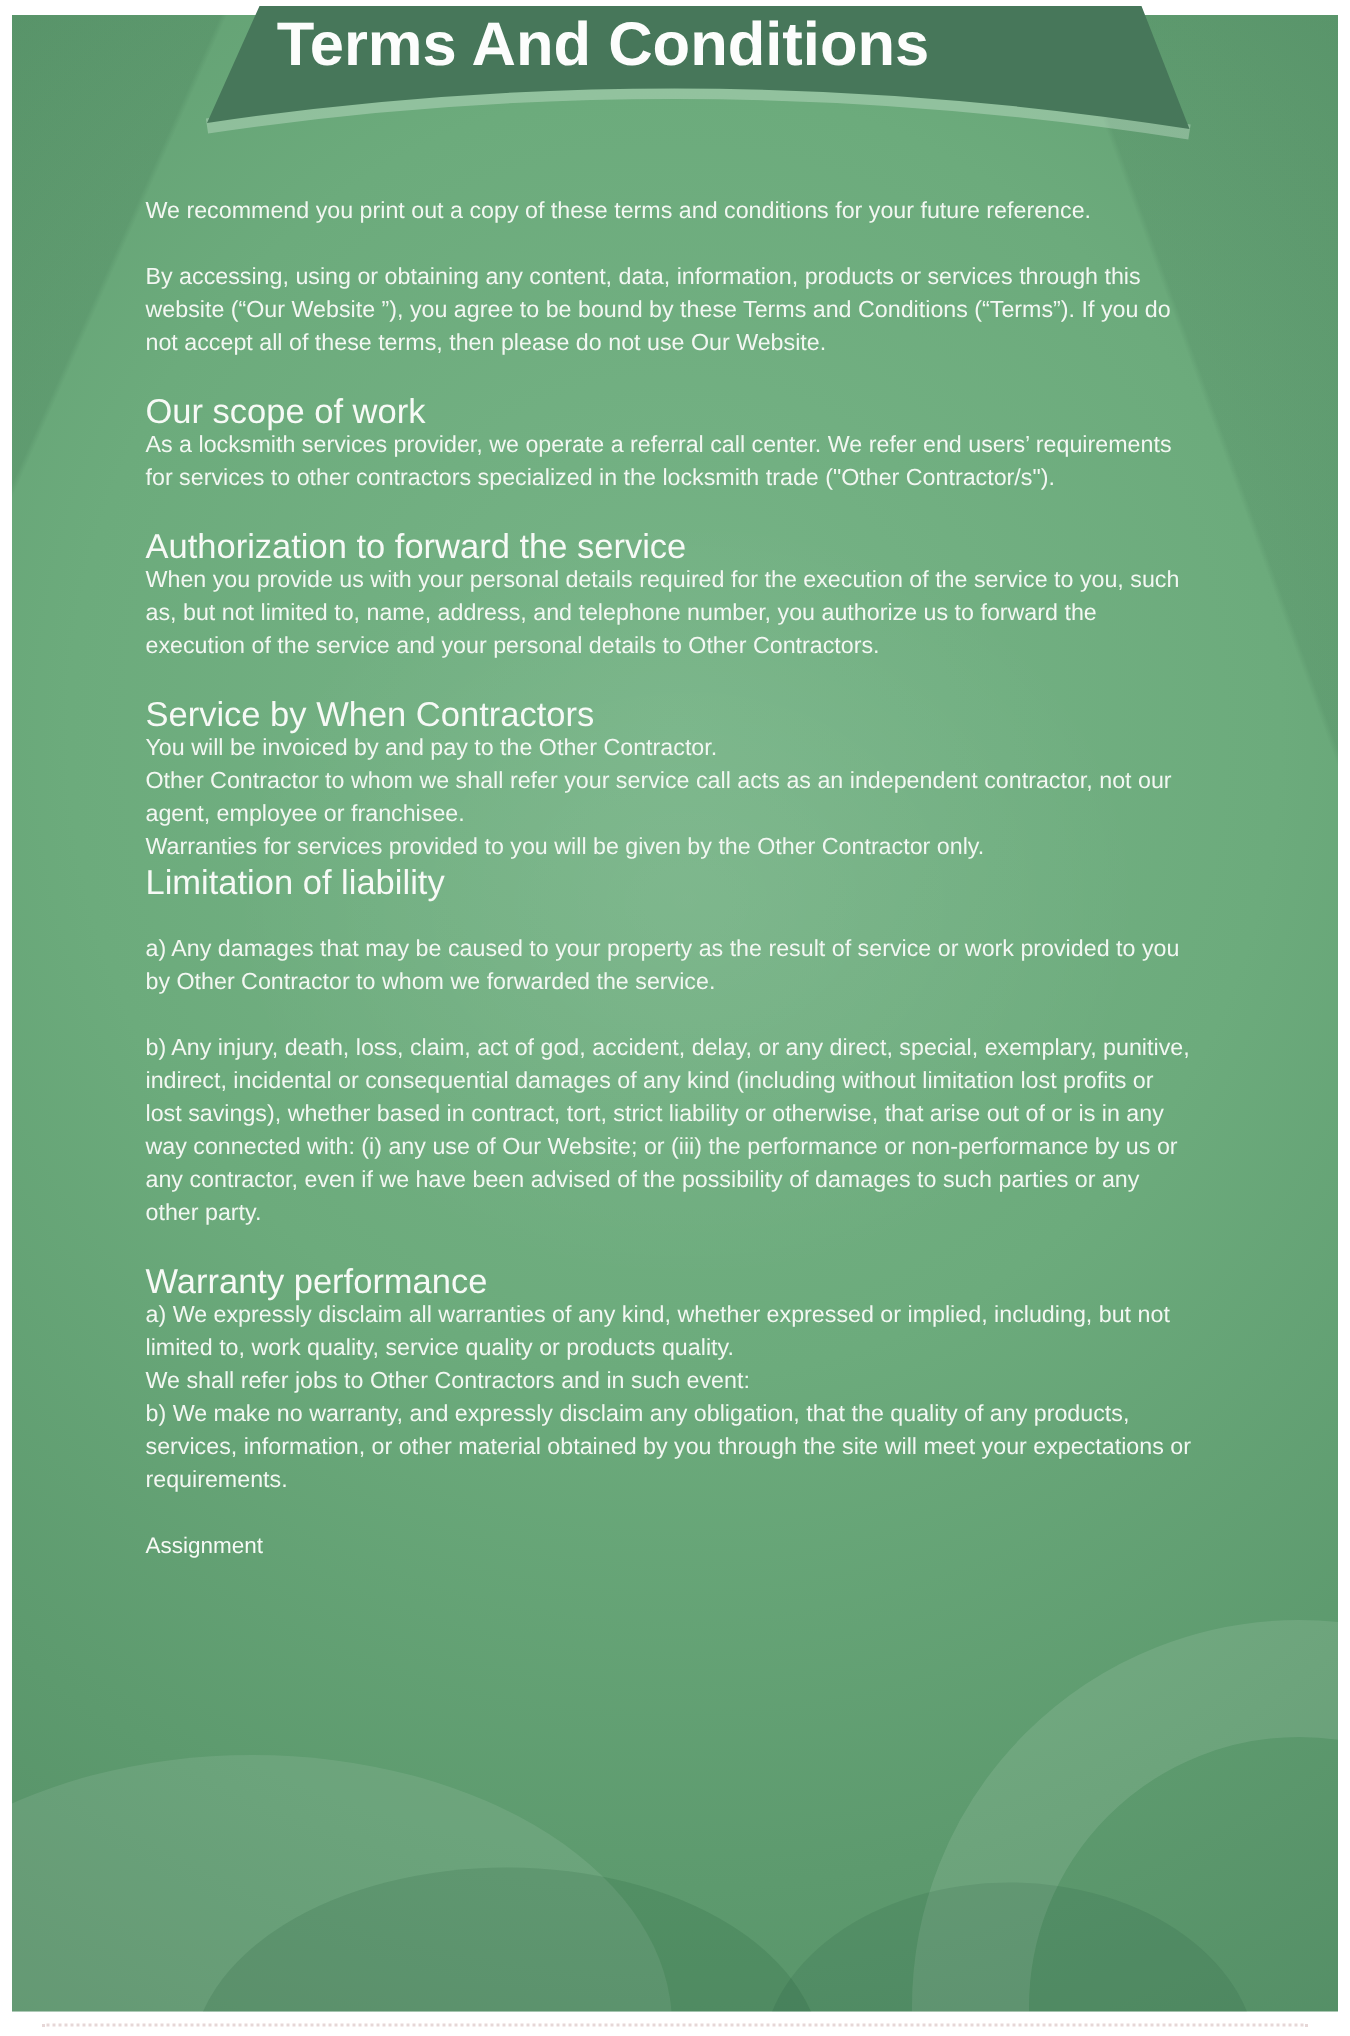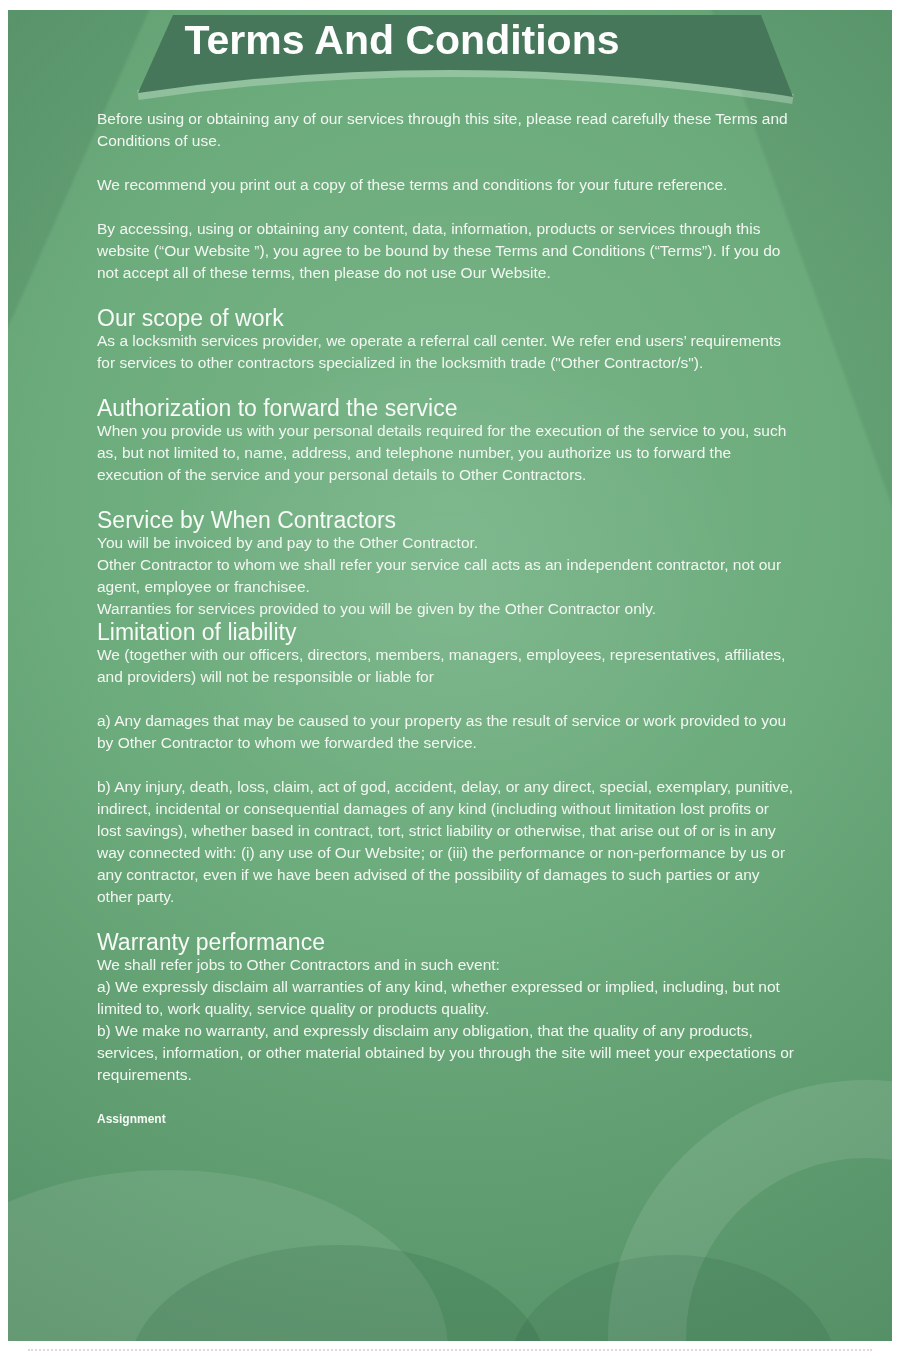--- a/index.html
+++ b/index.html
@@ -45,41 +45,41 @@
   }
   .deco-hump2{
     left:500px;top:1245px;width:330px;height:240px;border-radius:50%;
     background:rgba(12,62,36,0.10);
   }
   .deco-glow-mid{
     left:140px;top:330px;width:620px;height:520px;border-radius:50%;
     background:radial-gradient(closest-side, rgba(255,255,255,0.07), rgba(255,255,255,0));
   }
   
-  .banner{position:absolute;left:0;top:15px;width:804px;height:100px;z-index:3;}
+  .banner{position:absolute;left:0;top:4px;width:804px;height:100px;z-index:3;}
   .banner svg{display:block;}
   .banner h1{
     position:absolute;left:0;top:2px;width:100%;margin:0;text-align:center;
     font-family:"Liberation Sans",sans-serif;font-weight:600;font-size:41px;
     color:#fcfdfc;letter-spacing:0px;
   }
   
   .content{
     position:relative;z-index:2;
     padding:98px 97px 0 89px;
     color:#f3f7f2;
     font-size:15.5px;line-height:22px;
   }
   .content p{margin:0;}
   .content p.gap{margin-top:22px;}
   .content h2{
     margin:22px 0 0 0;font-size:23px;line-height:24px;font-weight:normal;color:#f7faf6;
   }
   .content h2.tight{margin-top:0;}
-  .content h2.plain{font-weight:bold;font-size:12px;line-height:22px;}
+  .content h2.plain{font-weight:normal;font-size:15px;line-height:22px;}
   
   .bottom-dots{
     position:absolute;left:28px;right:28px;bottom:6px;height:0;z-index:2;
     border-top:2px dotted rgba(190,150,150,0.38);
   }
 </style>
 </head>
 <body>
 
 <div class="page">
@@ -87,43 +87,41 @@
   <div class="green">
     <div class="deco deco-diag-left"></div>
     <div class="deco deco-diag-right"></div>
     <div class="deco deco-glow-mid"></div>
     <div class="deco deco-ring"></div>
     <div class="deco deco-arc"></div>
     <div class="deco deco-hump1"></div>
     <div class="deco deco-hump2"></div>
 
     <div class="content">
-      <p>Before using or obtaining any of our services through this site, please read carefully these Terms and Conditions of use.</p>
       <p class="gap">We recommend you print out a copy of these terms and conditions for your future reference.</p>
       <p class="gap">By accessing, using or obtaining any content, data, information, products or services through this website (“Our Website ”), you agree to be bound by these Terms and Conditions (“Terms”). If you do not accept all of these terms, then please do not use Our Website.</p>
 
       <h2>Our scope of work</h2>
       <p>As a locksmith services provider, we operate a referral call center. We refer end users’ requirements for services to other contractors specialized in the locksmith trade ("Other Contractor/s").</p>
 
       <h2>Authorization to forward the service</h2>
       <p>When you provide us with your personal details required for the execution of the service to you, such as, but not limited to, name, address, and telephone number, you authorize us to forward the execution of the service and your personal details to Other Contractors.</p>
 
       <h2>Service by When Contractors</h2>
       <p>You will be invoiced by and pay to the Other Contractor.</p>
       <p>Other Contractor to whom we shall refer your service call acts as an independent contractor, not our agent, employee or franchisee.</p>
       <p>Warranties for services provided to you will be given by the Other Contractor only.</p>
 
       <h2 class="tight">Limitation of liability</h2>
-      <p>We (together with our officers, directors, members, managers, employees, representatives, affiliates, and providers) will not be responsible or liable for</p>
       <p class="gap">a) Any damages that may be caused to your property as the result of service or work provided to you by Other Contractor to whom we forwarded the service.</p>
       <p class="gap">b) Any injury, death, loss, claim, act of god, accident, delay, or any direct, special, exemplary, punitive, indirect, incidental or consequential damages of any kind (including without limitation lost profits or lost savings), whether based in contract, tort, strict liability or otherwise, that arise out of or is in any way connected with: (i) any use of Our Website; or (iii) the performance or non-performance by us or any contractor, even if we have been advised of the possibility of damages to such parties or any other party.</p>
 
       <h2>Warranty performance</h2>
+      <p>a) We expressly disclaim all warranties of any kind, whether expressed or implied, including, but not limited to, work quality, service quality or products quality.</p>
       <p>We shall refer jobs to Other Contractors and in such event:</p>
-      <p>a) We expressly disclaim all warranties of any kind, whether expressed or implied, including, but not limited to, work quality, service quality or products quality.</p>
       <p>b) We make no warranty, and expressly disclaim any obligation, that the quality of any products, services, information, or other material obtained by you through the site will meet your expectations or requirements.</p>
 
       <h2 class="plain">Assignment</h2>
     </div>
   </div>
 
   <div class="banner">
     <svg width="900" height="100" viewBox="0 0 900 100" aria-hidden="true">
       <path d="M138,80 Q460,32 793,84" fill="none" stroke="rgba(235,248,238,0.30)" stroke-width="10"></path>
       <path d="M173,0 L761,0 L793,82 Q460,30 138,78 Z" fill="#47775a"></path>

